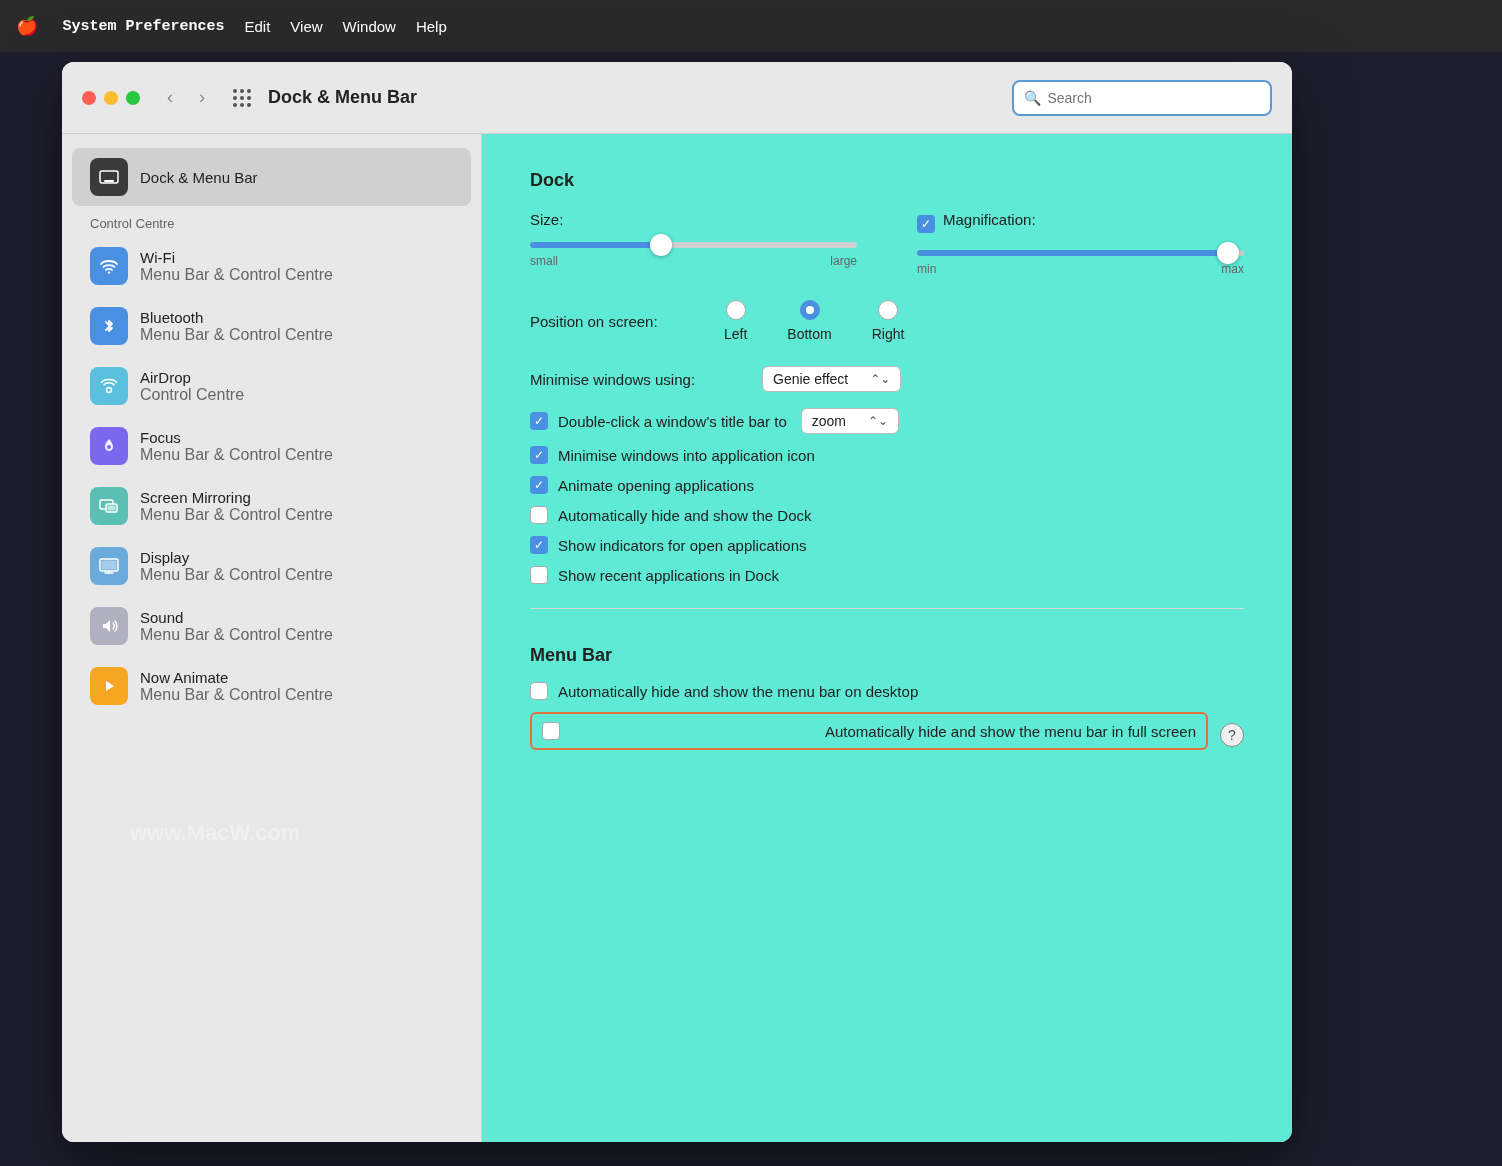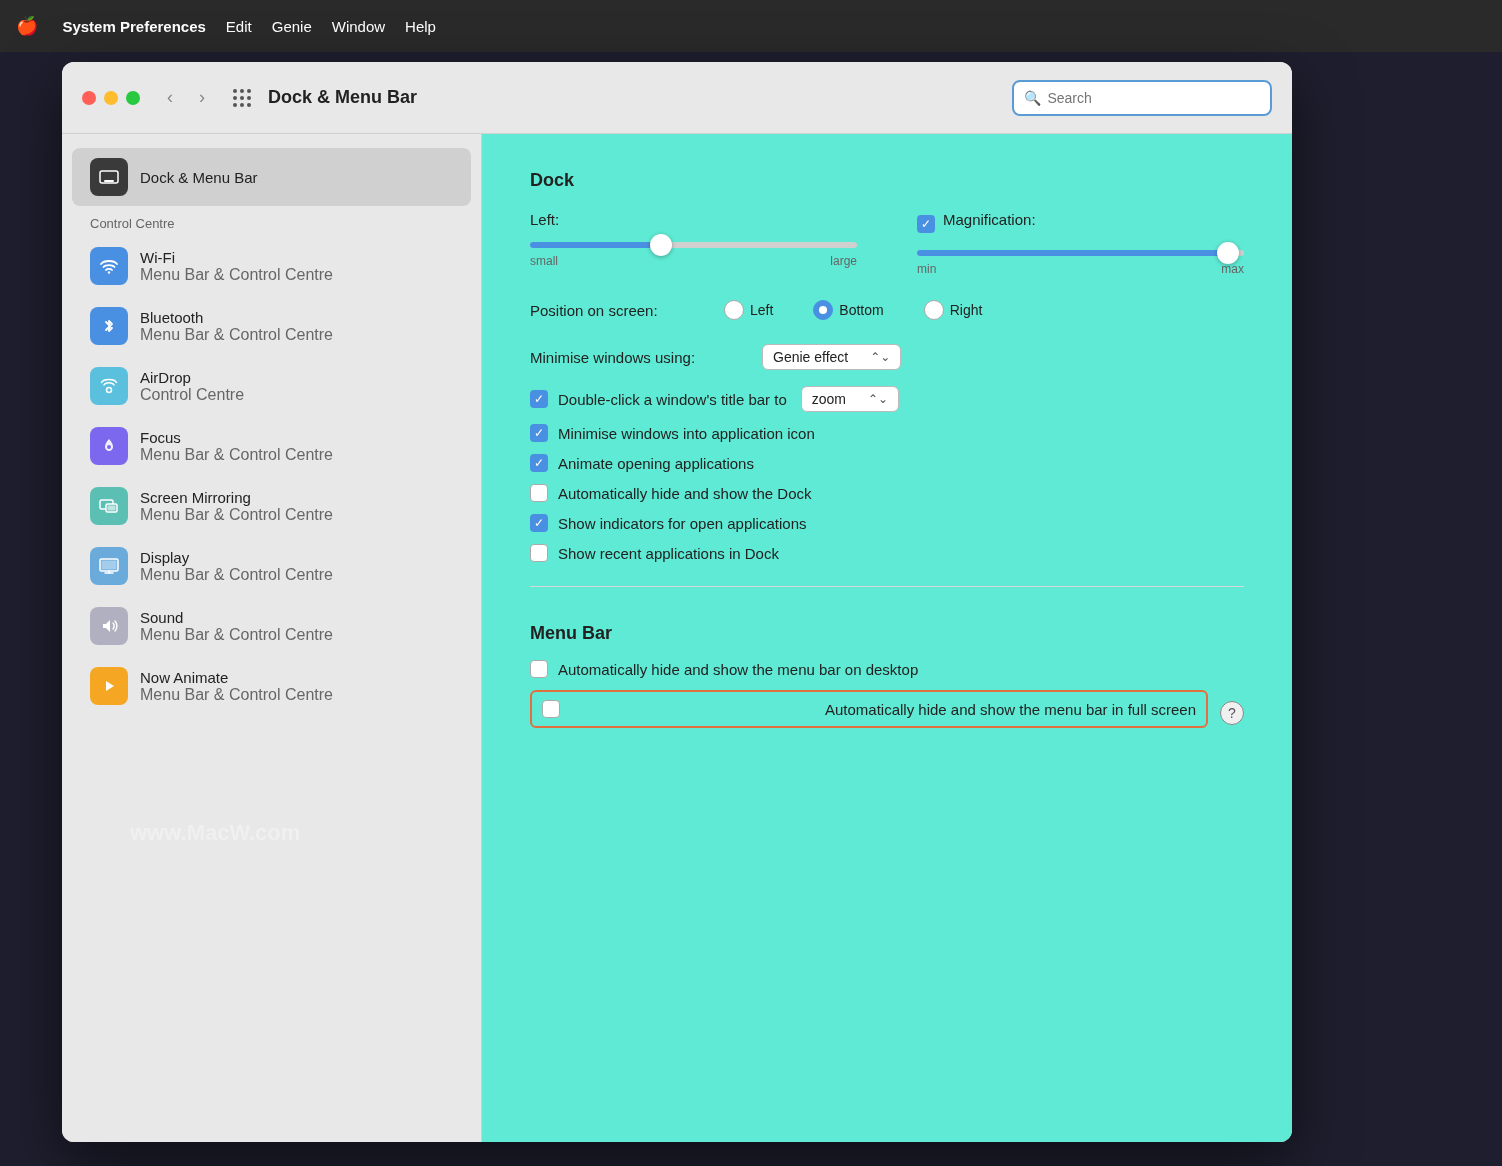--- a/index.html
+++ b/index.html
@@ -23,21 +23,21 @@
     .menubar-apple {
       font-size: 18px;
       color: #fff;
       margin-right: 4px;
     }
     .menubar-item {
       color: #fff;
       font-size: 15px;
       font-weight: 400;
     }
-    .menubar-item.bold { font-weight: 600; }
+    .menubar-item.bold { font-weight: 600; font-family: Liberation Mono, monospace; }
 
     
     .window {
       position: absolute;
       top: 62px;
       left: 62px;
       width: 1230px;
       height: 1080px;
       background: #f0f0f0;
       border-radius: 12px;
@@ -280,20 +280,21 @@
       color: #222;
       margin-right: 24px;
       min-width: 170px;
     }
     .position-options {
       display: flex;
       gap: 40px;
     }
     .position-option {
       display: flex;
+      flex-direction: column;
       align-items: center;
       gap: 6px;
       cursor: pointer;
     }
     .radio-circle {
       width: 20px;
       height: 20px;
       border-radius: 50%;
       border: 1.5px solid #aaa;
       background: #fff;
@@ -409,21 +410,21 @@
       white-space: nowrap;
     }
   </style>
 </head>
 <body>
 
 <div class="menubar">
   <span class="menubar-apple">🍎</span>
   <span class="menubar-item bold">System Preferences</span>
   <span class="menubar-item">Edit</span>
-  <span class="menubar-item">Genie</span>
+  <span class="menubar-item">View</span>
   <span class="menubar-item">Window</span>
   <span class="menubar-item">Help</span>
 </div>
 
 <div class="window">
 
   <div class="titlebar">
     <div class="traffic-lights">
       <div class="traffic-light tl-red"></div>
       <div class="traffic-light tl-yellow"></div>
@@ -581,21 +582,21 @@
       </div>
 
     </div>
 
     <div class="main-panel">
 
       <div class="section-title">Dock</div>
 
       <div style="display:flex; align-items:flex-start; gap:60px; margin-bottom:8px;">
         <div style="flex:1;">
-          <div class="row-label">Left:</div>
+          <div class="row-label">Size:</div>
           <div class="slider-track">
             <div class="slider-fill" style="width:40%;"></div>
             <div class="slider-thumb" style="left:calc(40% - 11px);"></div>
           </div>
           <div class="slider-labels">
             <span>small</span>
             <span>large</span>
           </div>
         </div>
         <div style="flex:1;">

